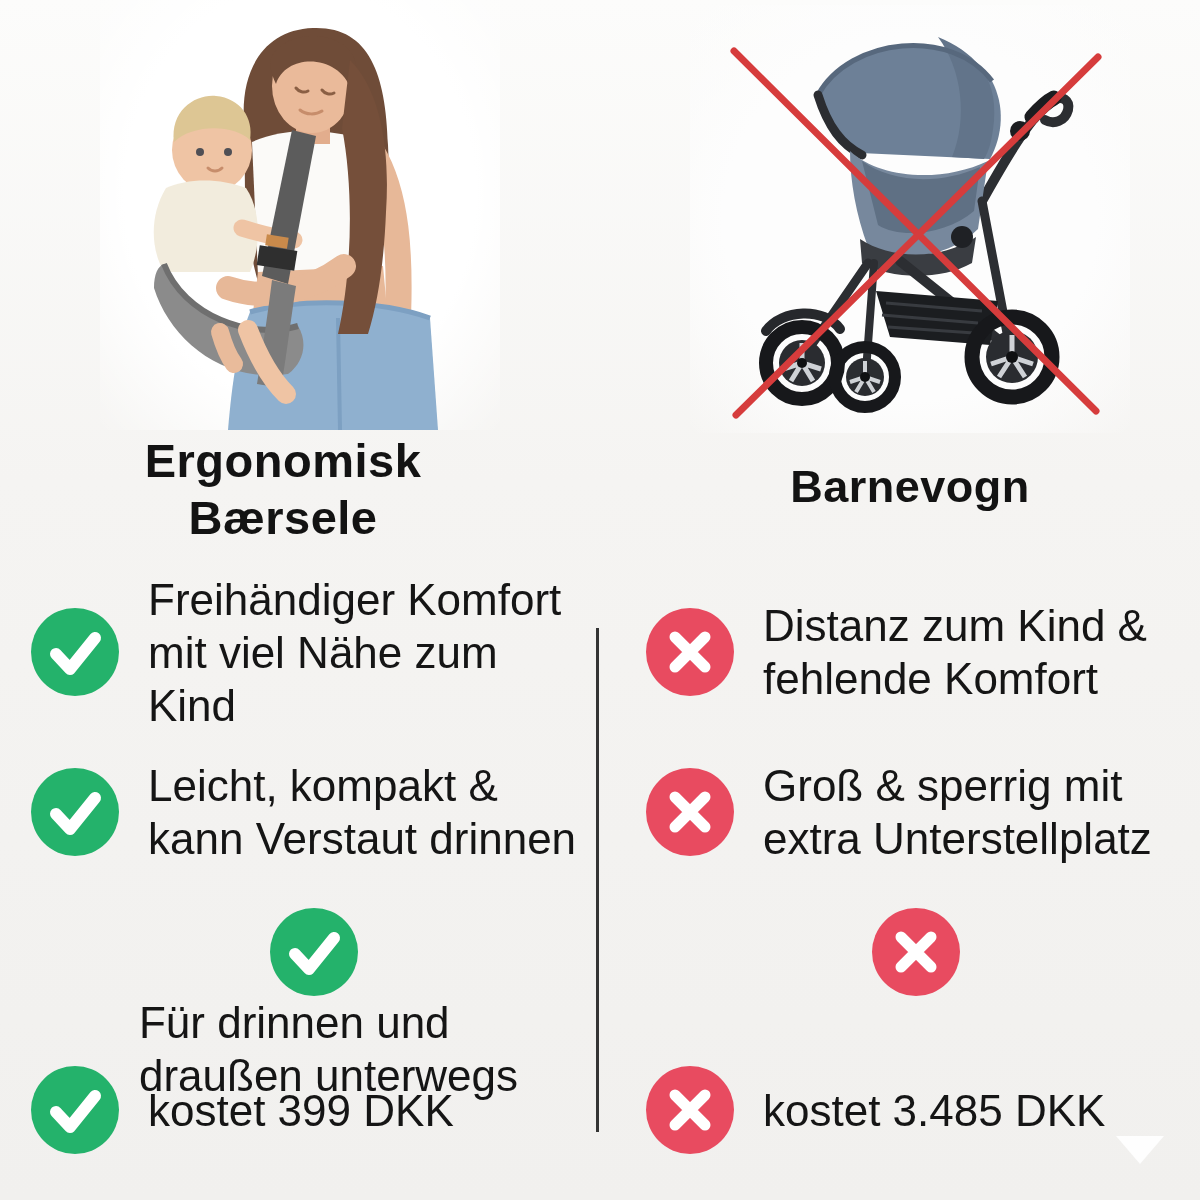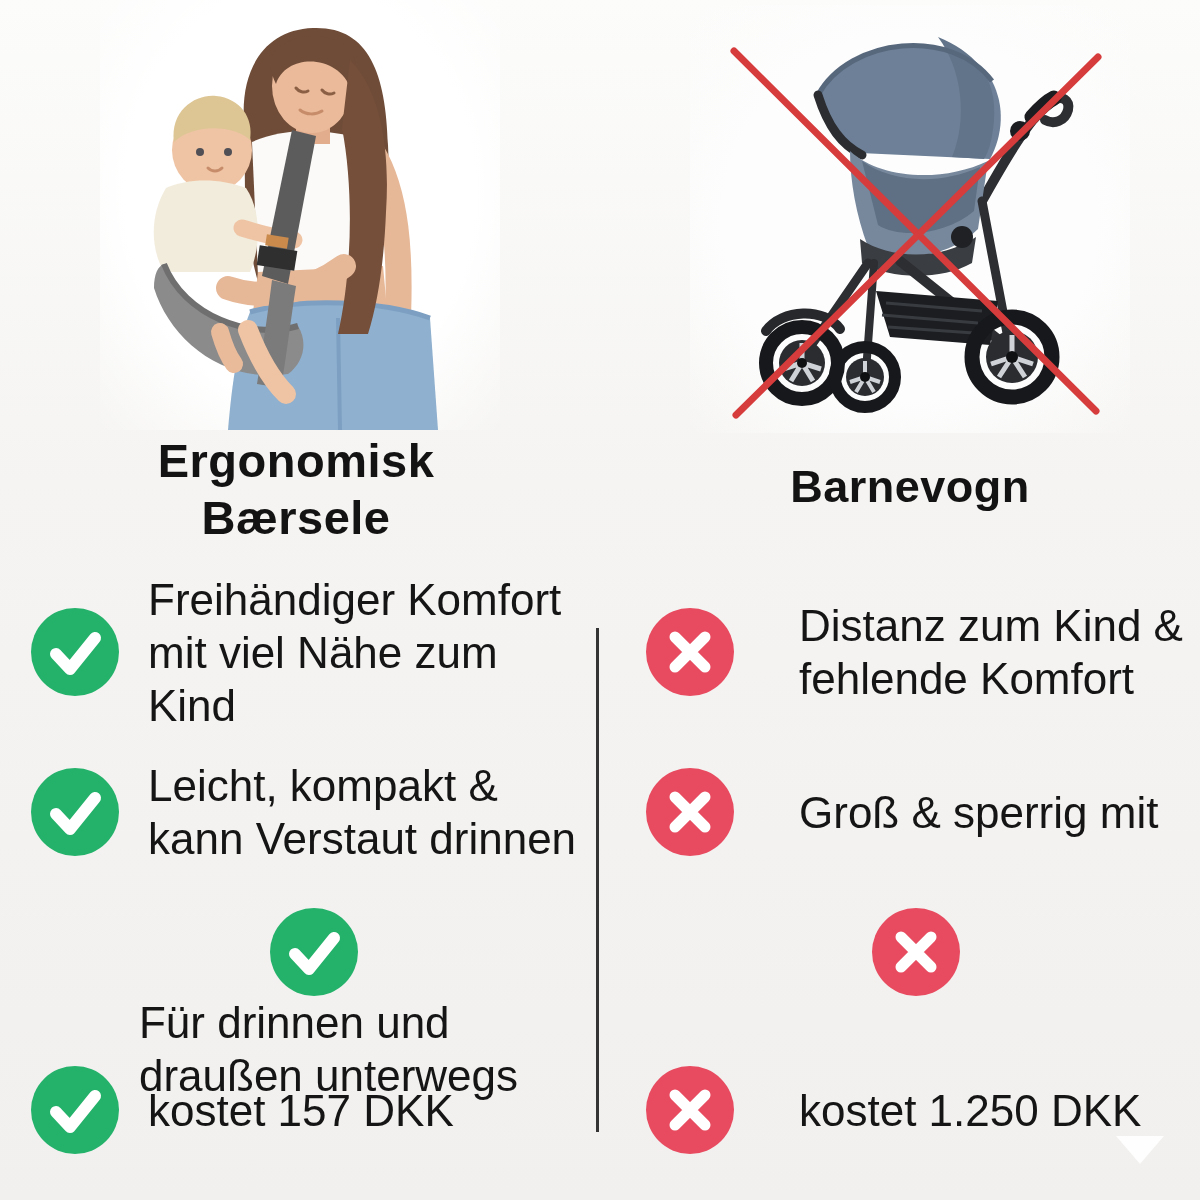--- a/index.html
+++ b/index.html
@@ -8,29 +8,29 @@
     background:linear-gradient(180deg,#fcfcfb 0%,#f5f4f2 40%,#f1f0ee 100%);
     font-family:"Liberation Sans","DejaVu Sans",sans-serif;color:#171717;
   }
   .photo{position:absolute;}
   .photo-left{left:100px;top:0;width:400px;height:430px;
     background:radial-gradient(ellipse at 50% 45%, #ffffff 62%, rgba(255,255,255,0) 100%);}
   .photo-right{left:690px;top:5px;width:440px;height:428px;
     background:radial-gradient(ellipse at 50% 50%, #fdfdfd 60%, rgba(253,253,253,0) 100%);}
   .photo svg{width:100%;height:100%;display:block;}
   .title{position:absolute;font-weight:700;text-align:center;letter-spacing:0.5px;color:#131313;}
-  .title-left{left:13px;top:432px;width:566px;font-size:47px;line-height:57px;}
+  .title-left{left:0;top:432px;width:566px;font-size:47px;line-height:57px;}
   .title-right{left:610px;top:462px;width:600px;font-size:45px;line-height:50px;}
   .divider{position:absolute;left:596px;top:628px;width:3px;height:504px;background:#343434;}
   .row{position:absolute;display:flex;align-items:center;height:110px;}
   .row .badge{flex:0 0 88px;width:88px;height:88px;}
   .row .badge svg{width:88px;height:88px;display:block;}
   .row .txt{margin-left:29px;font-size:44px;line-height:53px;color:#151515;}
   .rowL{left:31px;width:566px;}
-  .rowR{left:646px;width:540px;gap:36px;}
+  .rowR{left:646px;width:540px;}
   .r1{top:597px;} .r2{top:757px;} .r3{top:908px;flex-direction:column;} .r4{top:1055px;}
   .watermark{position:absolute;left:1116px;top:1136px;width:0;height:0;
     border-left:24px solid transparent;border-right:24px solid transparent;
     border-top:28px solid rgba(255,255,255,0.9);}
 </style>
 </head>
 <body>
 
 <div class="canvas">
 
@@ -188,21 +188,21 @@
     </div>
   </div>
   <div class="row rowL r4">
     <span class="badge">
       <svg viewBox="0 0 88 88">
           <circle cx="44" cy="44" r="44" fill="#24b26b"></circle>
           <path d="M25 46 L39 61 L64 30" stroke="#ffffff" stroke-width="12" fill="none" stroke-linecap="round" stroke-linejoin="round"></path>
         </svg>
     </span>
     <div class="txt">
-      <div>kostet 157 DKK</div>
+      <div>kostet 399 DKK</div>
     </div>
   </div>
 
   <div class="row rowR r1">
     <span class="badge">
       <svg viewBox="0 0 88 88">
           <circle cx="44" cy="44" r="44" fill="#e84b60"></circle>
           <path d="M29 29 L59 59 M59 29 L29 59" stroke="#ffffff" stroke-width="11" stroke-linecap="round"></path>
         </svg>
     </span>
@@ -213,37 +213,38 @@
   </div>
   <div class="row rowR r2">
     <span class="badge">
       <svg viewBox="0 0 88 88">
           <circle cx="44" cy="44" r="44" fill="#e84b60"></circle>
           <path d="M29 29 L59 59 M59 29 L29 59" stroke="#ffffff" stroke-width="11" stroke-linecap="round"></path>
         </svg>
     </span>
     <div class="txt">
       <div>Groß &amp; sperrig mit</div>
+      <div>extra Unterstellplatz</div>
     </div>
   </div>
   <div class="row rowR r3">
     <span class="badge">
       <svg viewBox="0 0 88 88">
           <circle cx="44" cy="44" r="44" fill="#e84b60"></circle>
           <path d="M29 29 L59 59 M59 29 L29 59" stroke="#ffffff" stroke-width="11" stroke-linecap="round"></path>
         </svg>
     </span>
   </div>
   <div class="row rowR r4">
     <span class="badge">
       <svg viewBox="0 0 88 88">
           <circle cx="44" cy="44" r="44" fill="#e84b60"></circle>
           <path d="M29 29 L59 59 M59 29 L29 59" stroke="#ffffff" stroke-width="11" stroke-linecap="round"></path>
         </svg>
     </span>
     <div class="txt">
-      <div>kostet 1.250 DKK</div>
+      <div>kostet 3.485 DKK</div>
     </div>
   </div>
 
   <div class="watermark"></div>
 
 </div>
 
 </body></html>

